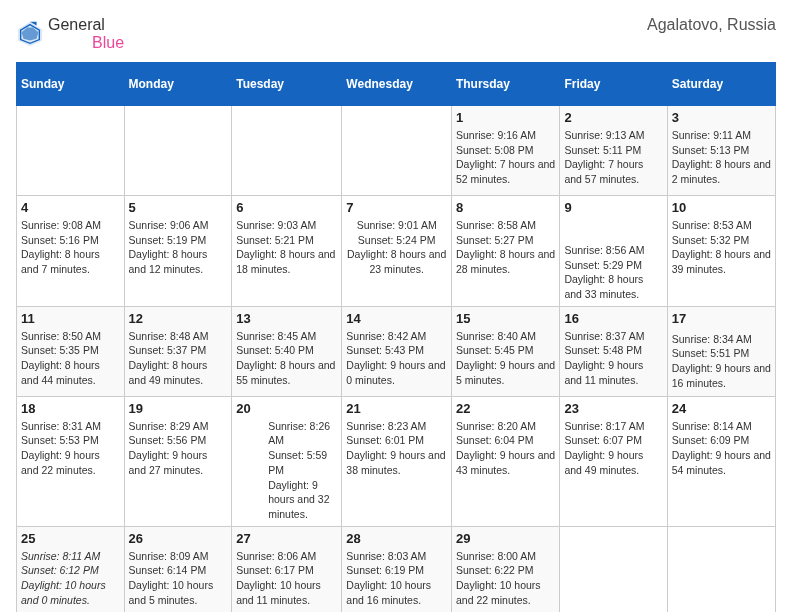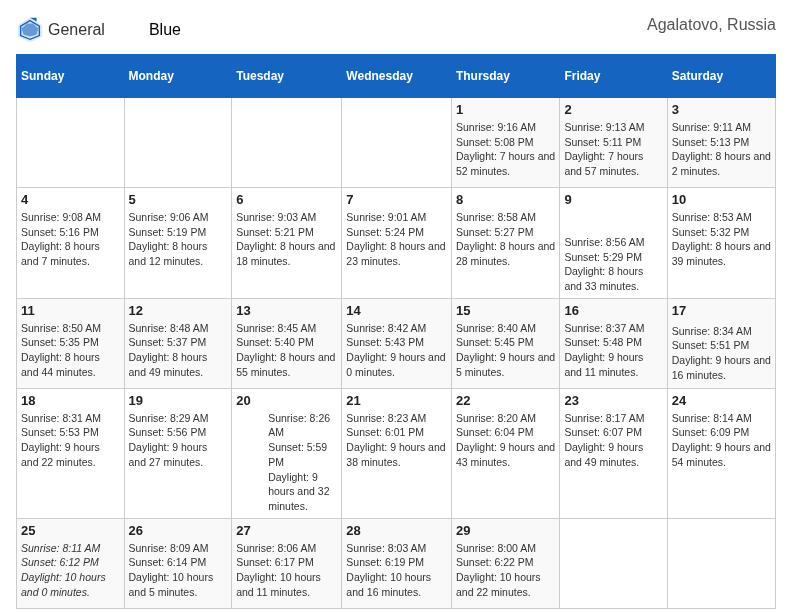--- a/index.html
+++ b/index.html
@@ -15,21 +15,21 @@
       justify-content: space-between;
       align-items: flex-start;
       margin-bottom: 10px;
     }
     .logo {
       display: flex;
       align-items: center;
       gap: 4px;
     }
     .logo-general { color: #333; }
-    .logo-blue { color: #000000; padding-left: 44px; }
+    .logo-blue { color: #ec4899; padding-left: 44px; }
     .logo-icon {
       width: 28px;
       height: 28px;
     }
     .title-block {
       text-align: right;
     }
     .month-title {
       font-size: 32px;
       font-weight: bold;
@@ -82,21 +82,21 @@
 
 <div class="header">
   <div class="logo">
     <svg class="logo-icon" viewBox="0 0 30 30" xmlns="http://www.w3.org/2000/svg">
       <polygon points="15,2 28,10 28,22 15,28 2,22 2,10" fill="#1565c0" opacity="0.15"></polygon>
       <polygon points="15,5 25,11 25,21 15,25 5,21 5,11" fill="none" stroke="#1565c0" stroke-width="1.5"></polygon>
       <polygon points="18,8 24,13 22,20 15,22 8,20 6,13 12,8" fill="#1565c0" opacity="0.6"></polygon>
       <polygon points="15,2 22,6 22,2" fill="#1565c0"></polygon>
     </svg>
     <div>
-      <div style="display:flex;align-items:baseline;gap:0;">
+      <div style="display:flex;align-items:baseline;gap:0;flex-direction:column;">
         <span class="logo-general">General</span>
           <span class="logo-blue">Blue</span>
       </div>
     </div>
   </div>
   <div class="title-block">
     <div class="location">Agalatovo, Russia</div>
   </div>
 </div>
 
@@ -151,21 +151,21 @@
 Daylight: 8 hours and 12 minutes.</div>
         </td>
         <td>
           <div class="day-num">6</div>
           <div class="day-info" style="white-space: pre-line;">Sunrise: 9:03 AM
 Sunset: 5:21 PM
 Daylight: 8 hours and 18 minutes.</div>
         </td>
         <td>
           <div class="day-num">7</div>
-          <div class="day-info" style="white-space: pre-line;">Sunrise: 9:01 AM
+          <div class="day-info" style="white-space: pre-line; text-align: center;">Sunrise: 9:01 AM
 Sunset: 5:24 PM
 Daylight: 8 hours and 23 minutes.</div>
         </td>
         <td>
           <div class="day-num">8</div>
           <div class="day-info" style="white-space: pre-line;">Sunrise: 8:58 AM
 Sunset: 5:27 PM
 Daylight: 8 hours and 28 minutes.</div>
         </td>
         <td>

